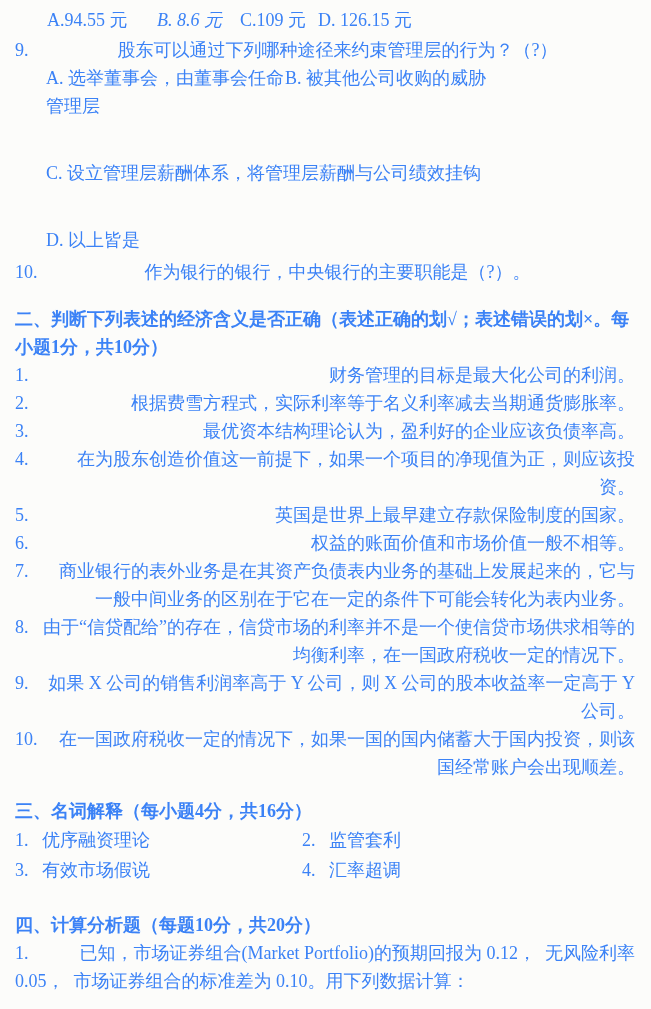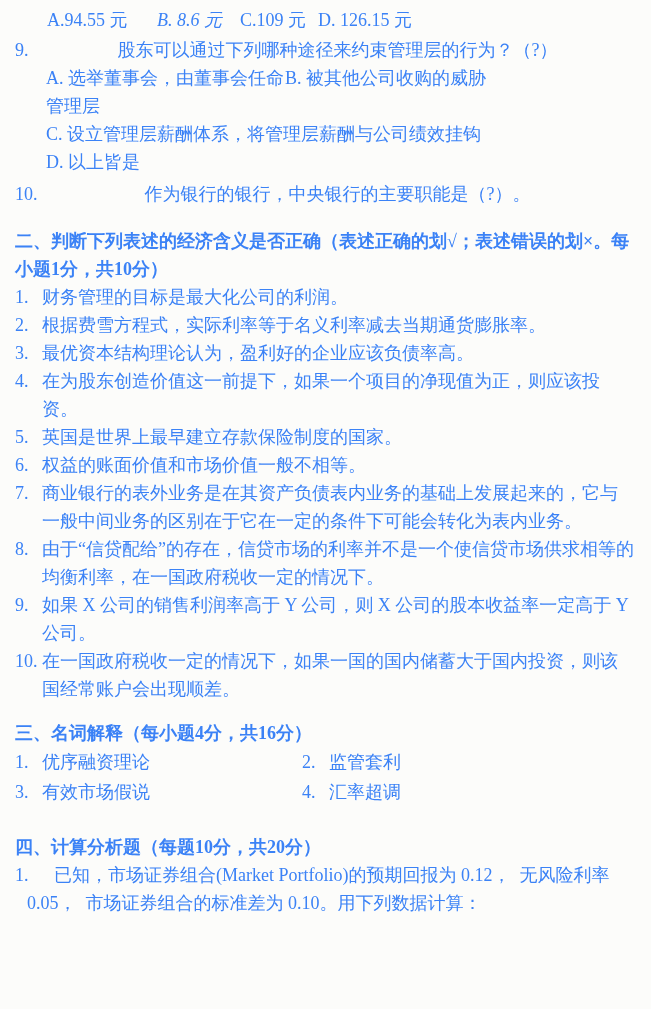--- a/index.html
+++ b/index.html
@@ -9,45 +9,45 @@
     box-sizing:border-box;
     margin:0 auto;
     background:#fcfcfa;
     color:#3b82f6;
     font-family:"Liberation Serif","DejaVu Serif",serif;
     font-size:18px;
     line-height:28px;
     padding:6px 16px 16px 15px;
     overflow:hidden;
   }
-  .pre { white-space:pre-wrap;margin-left:12px; }
+  .pre { white-space:pre-wrap; }
 
   
   .opts-top { display:flex; padding-left:32px; }
   .opts-top .w1 { display:inline-block; width:110px; }
   .opts-top .w2 { display:inline-block; width:83px;font-style:italic; }
   .opts-top .w3 { display:inline-block; width:78px; }
 
   
   .q-line { display:flex; margin-top:2px; }
   .q-num  { flex:none; width:25px; }
   .q-text { flex:1;text-align:center; }
 
-  .opt-line { padding-left:31px; }
+  .opt-line { padding-left:31px;margin-top:39px; }
   .opt-pair { padding-left:31px; display:flex; }
   .opt-pair .pairA { display:inline-block; width:239px; flex:none; }
 
   .q10-opts .opt-line { line-height:34px; }
   .q10 { margin-top:4px; }
 
   
   .s2-heading { margin-top:19px; font-weight:bold; }
   .s2-item { display:flex; }
   .s2-num  { flex:none; width:27px; }
-  .s2-text { flex:1; }
+  .s2-text { flex:1;text-align:right; }
 
   
   .s3-heading { margin-top:16px; font-weight:bold; }
   .s3-grid { display:grid; grid-template-columns:287px 1fr; line-height:30px; }
   .term { display:flex; }
   .term .s2-num { width:27px; }
 
   
   .s4-heading { margin-top:26px; font-weight:bold; }
   .s4-line1 { display:flex; }

